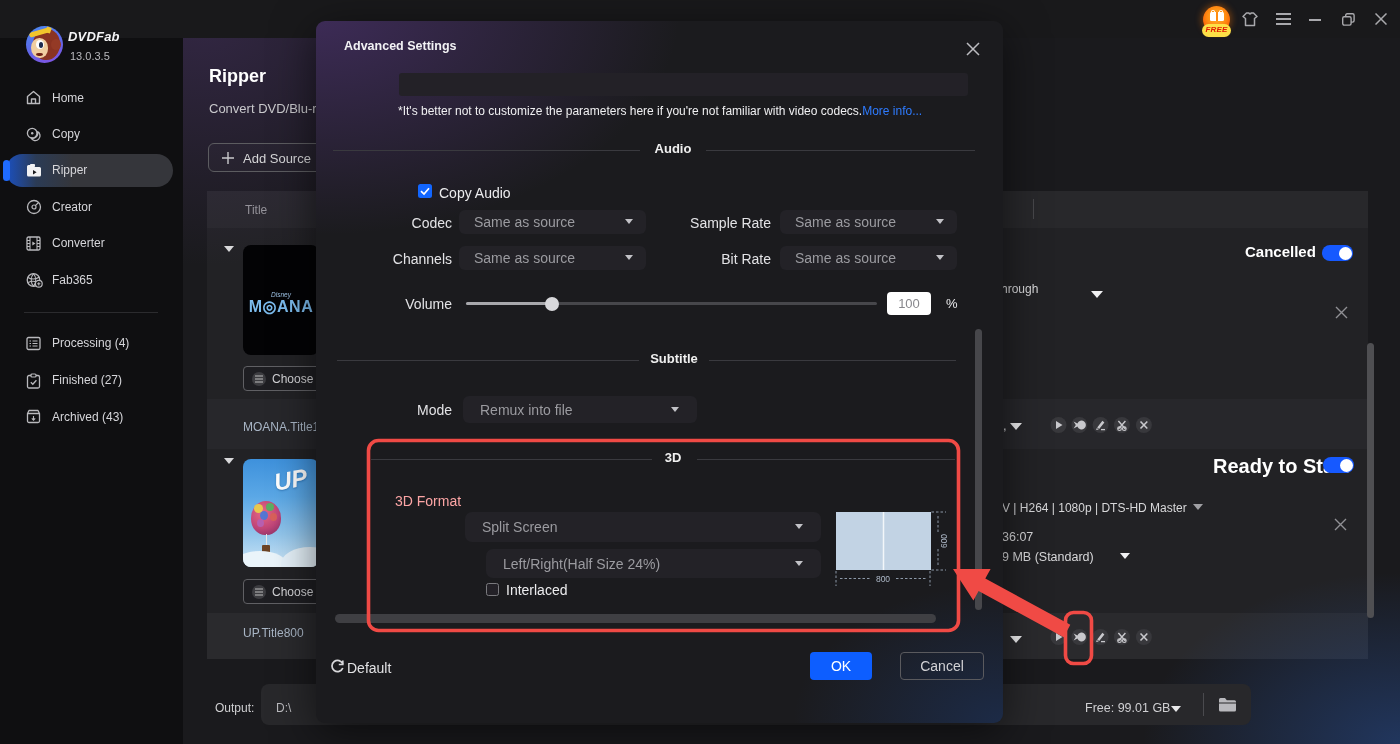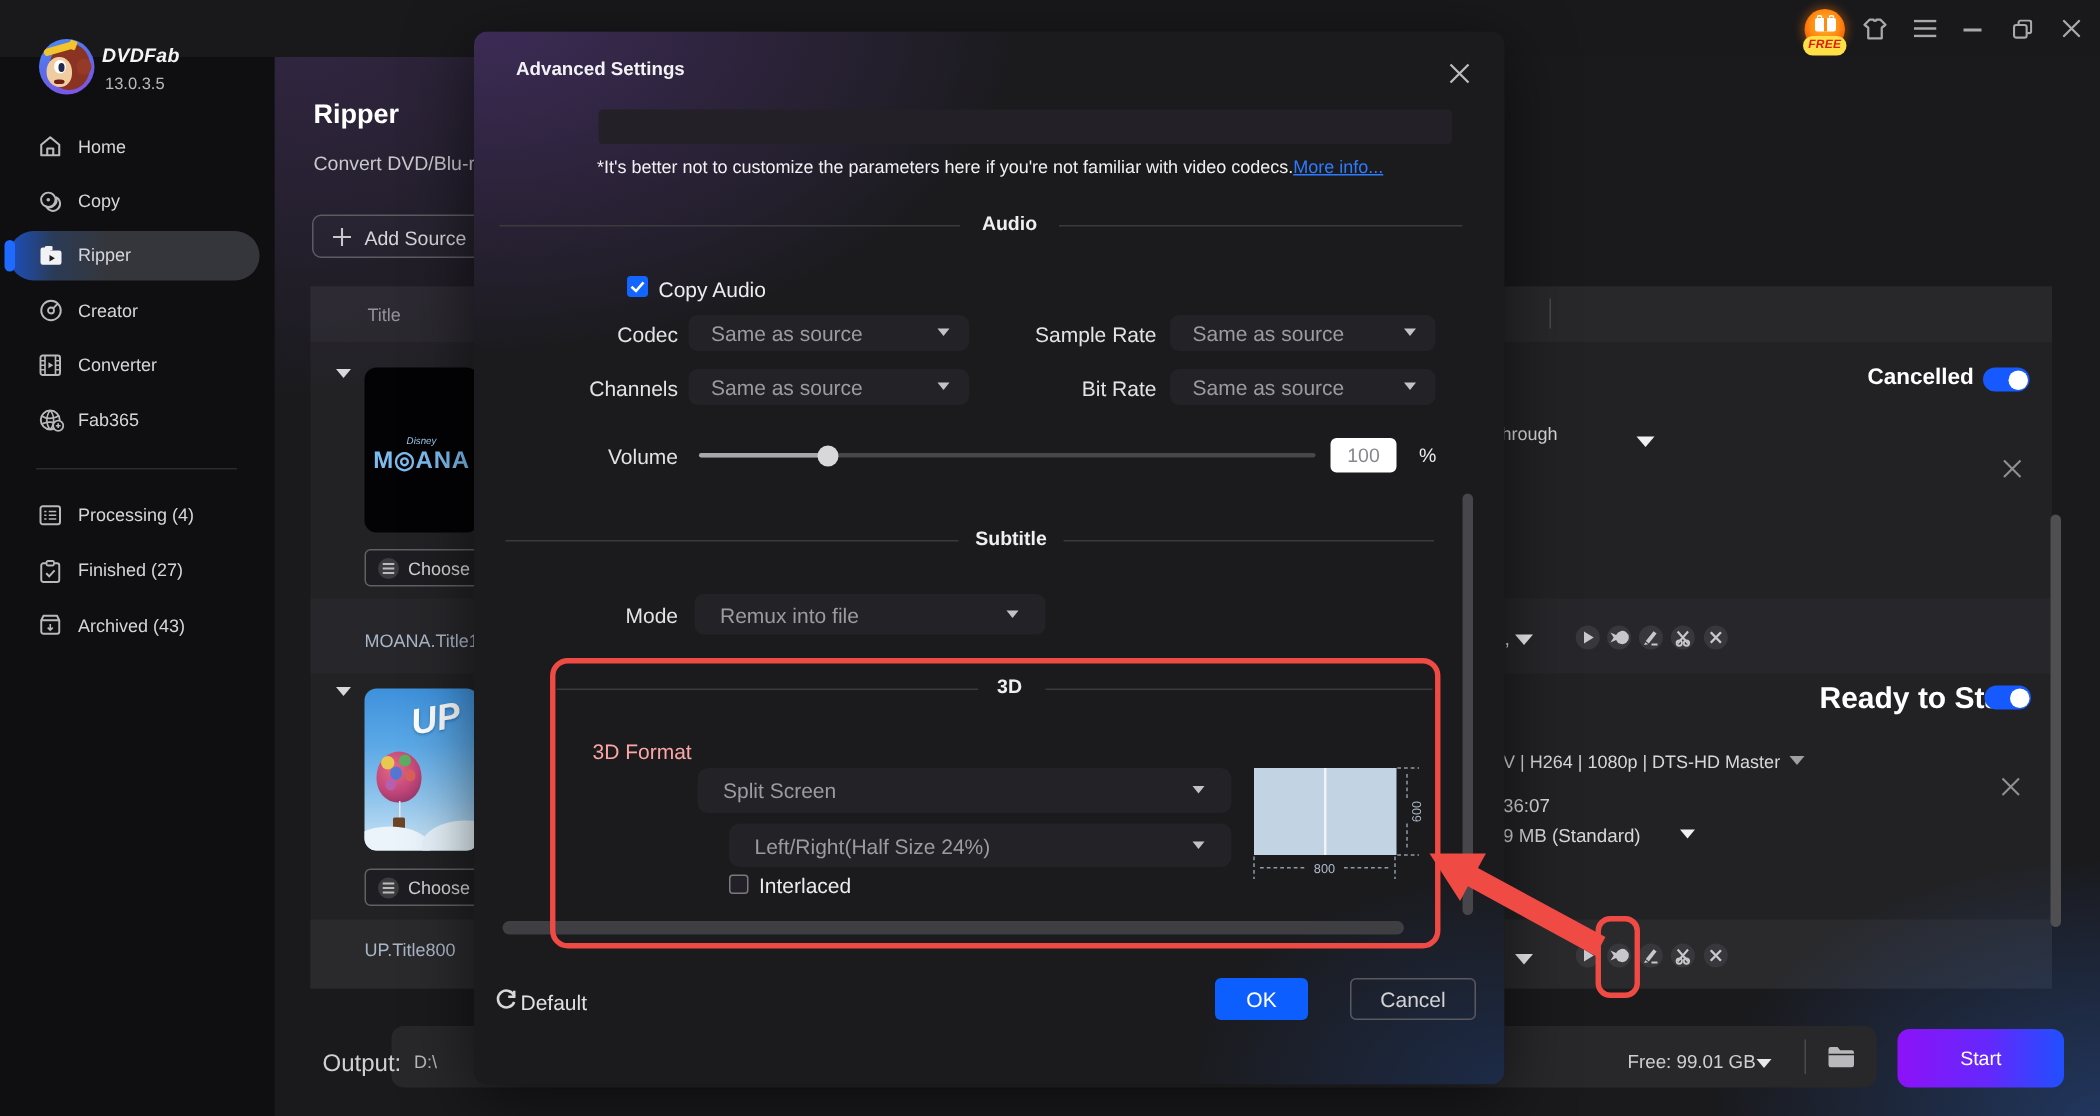--- a/index.html
+++ b/index.html
@@ -183,30 +183,29 @@
       <circle cx="78.9" cy="12" r="8" fill="#38383c"></circle>
       <path d="M75.4 8 L82.4 16 M82.4 8 L75.4 16" stroke="#c8c8cc" stroke-width="1.4"></path>
       <circle cx="76.5" cy="15.7" r="1.8" fill="none" stroke="#c8c8cc" stroke-width="1.2"></circle>
       <circle cx="81.3" cy="15.7" r="1.8" fill="none" stroke="#c8c8cc" stroke-width="1.2"></circle>
       <circle cx="100.9" cy="12" r="8" fill="#38383c"></circle>
       <path d="M97.5 8.5 L104.3 15.5 M104.3 8.5 L97.5 15.5" stroke="#c8c8cc" stroke-width="1.6"></path>
     </svg>
     <div class="abs" style="left:1184px;top:305px;width:7px;height:275px;border-radius:3.5px;background:#4f4f52"></div>
 
     <div class="abs" style="left:78px;top:646px;width:990px;height:41px;border-radius:8px;background:#28282b"></div>
-    <div class="abs" style="left:32px;top:663px;color:#d0d0d2;font-size:16px">Output:</div>
+    <div class="abs" style="left:32px;top:663px;color:#d0d0d2;font-size:12px">Output:</div>
     <div class="abs" style="left:93px;top:663px;color:#b9b9bd;font-size:12px">D:\</div>
     <div class="abs" style="left:902px;top:663px;color:#cfcfd2;font-size:12.5px">Free: 99.01 GB</div>
     <div class="abs" style="left:988px;top:668px;width:0;height:0;border-left:5px solid transparent;border-right:5px solid transparent;border-top:6px solid #e8e8ea"></div>
     <div class="abs" style="left:1020px;top:655px;width:1px;height:23px;background:#4a4a4e"></div>
     <svg class="abs" style="left:1035px;top:659px" width="19" height="16" viewBox="0 0 19 16">
         <path d="M1 2.5 a1.5 1.5 0 0 1 1.5 -1.5 H7 l1.8 2.2 H16.5 A1.5 1.5 0 0 1 18 4.7 V13 a1.5 1.5 0 0 1 -1.5 1.5 h-14 A1.5 1.5 0 0 1 1 13 Z" fill="#b9b9bd"></path>
         <path d="M1 6 H18" stroke="#28282b" stroke-width="1"></path>
       </svg>
-    <div class="abs" style="left:1082px;top:648px;width:111px;height:39px;border-radius:8px;background:linear-gradient(90deg,#8d12f8 0%,#6428fc 55%,#2050ff 100%);color:#fff;font-size:13px;text-align:center;line-height:39px">Start</div>
   </div>
   <div class="abs" id="sidebar">
 
     <div class="abs" style="left:26px;top:-12px;width:37px;height:37px;border-radius:50%;background:linear-gradient(160deg,#4b8df2 0%,#5a6cea 45%,#8550e2 100%);overflow:hidden">
       <div style="position:absolute;left:7px;top:3px;width:27px;height:31px;border-radius:50% 48% 50% 46%;background:#8a3322"></div>
       <div style="position:absolute;left:25px;top:13px;width:10px;height:11px;border-radius:50%;background:#943a26"></div>
       <div style="position:absolute;left:5px;top:12px;width:17px;height:20px;border-radius:50% 50% 46% 52%;background:#f0cda0"></div>
       <div style="position:absolute;left:10px;top:13.5px;width:7.5px;height:9px;border-radius:50%;background:#fdfdfd"></div>
       <div style="position:absolute;left:12.5px;top:16px;width:4px;height:5.5px;border-radius:50%;background:#1e2a4e"></div>
       <div style="position:absolute;left:3px;top:4px;width:21px;height:5px;background:#f2c52c;border-radius:2px;transform:rotate(-16deg)"></div>
@@ -273,21 +272,21 @@
     <div class="navitem" style="top:372px">Archived (43)</div>
   </div>
   <div class="abs" id="modal">
     <div id="modal-purple"></div>
     <div id="modal-blue"></div>
     <div class="m" style="left:28px;top:18px;color:#f2f2f4;font-size:12.5px;font-weight:bold">Advanced Settings</div>
     <svg class="m" style="left:650px;top:21px" width="14" height="14" viewBox="0 0 14 14">
         <path d="M1 1 L13 13 M13 1 L1 13" stroke="#bcbcc0" stroke-width="1.5"></path>
       </svg>
     <div class="m" style="left:83px;top:52px;width:569px;height:23px;background:#232127;border-radius:3px"></div>
-    <div class="m" style="left:82px;top:83px;color:#f0f0f2;font-size:12px;white-space:nowrap">*It's better not to customize the parameters here if you're not familiar with video codecs.<span style="color:#2e7bff;text-decoration:underline">More info...</span></div>
+    <div class="m" style="left:82px;top:83px;color:#f0f0f2;font-size:12px;white-space:nowrap">*It's better not to customize the parameters here if you're not familiar with video codecs.<span style="color:#2e7bff;">More info...</span></div>
 
     <div class="secline" style="left:17px;top:129px;width:307px"></div>
     <div class="secline" style="left:390px;top:129px;width:269px"></div>
     <div class="sechead" style="left:357px;top:120px">Audio</div>
 
     <div class="m" style="left:102px;top:163px;width:14px;height:14px;background:#1266ff;border-radius:2.5px">
       <svg width="14" height="14" viewBox="0 0 14 14">
           <path d="M3 7.2 L6 10 L11 4.2" fill="none" stroke="#fff" stroke-width="1.7"></path>
         </svg>
     </div>

